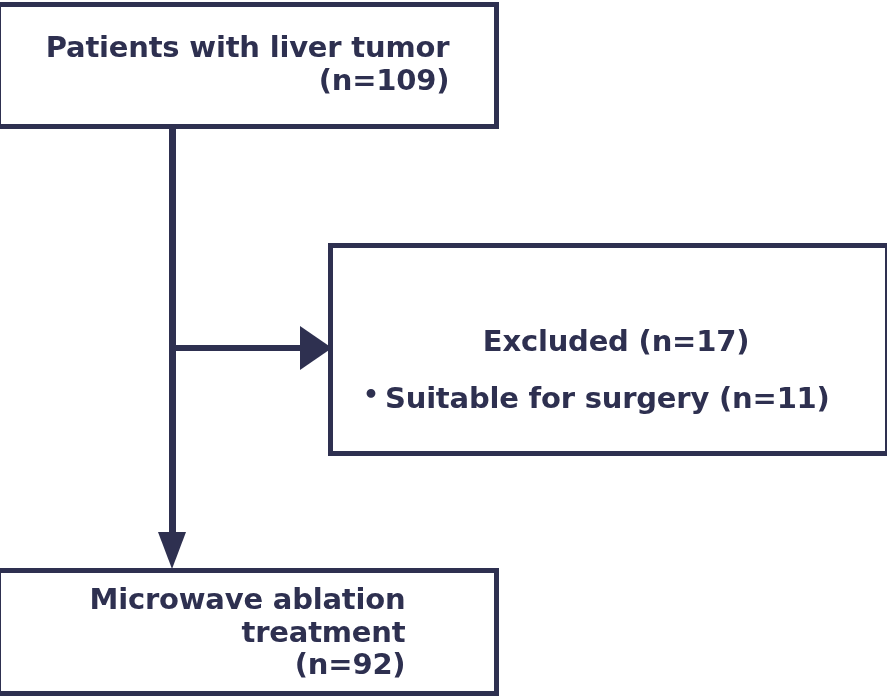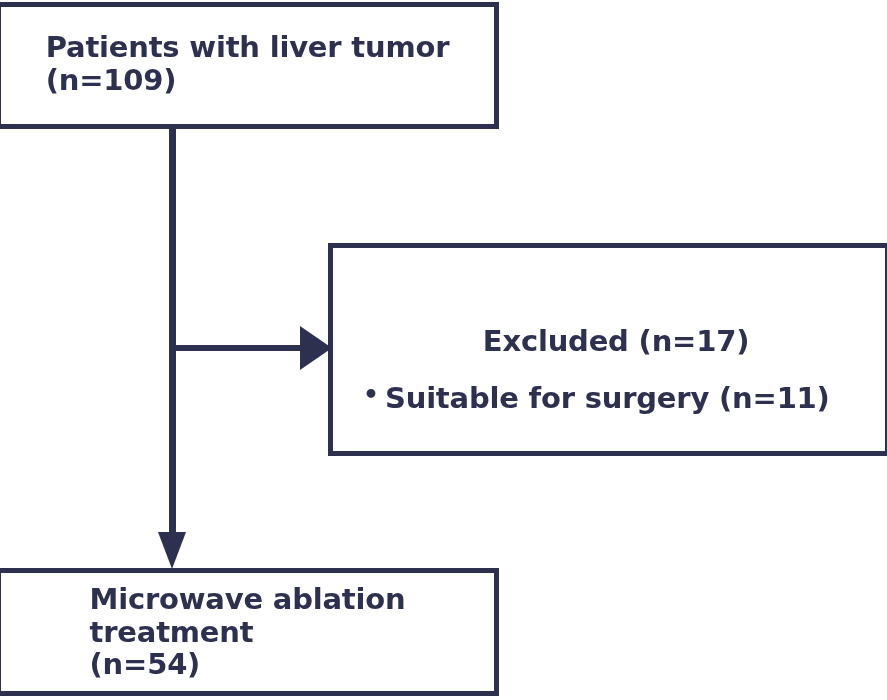--- a/index.html
+++ b/index.html
@@ -23,21 +23,21 @@
     box-sizing: border-box;
     background: #ffffff;
     border: 5px solid #2e3050;
     display: flex;
     align-items: center;
     justify-content: center;
   }
   .node-text {
     color: #2e3050;
     font-weight: bold;
-    text-align: left;
+    text-align: right;
     line-height: 1.12;
     letter-spacing: -0.2px;
     white-space: pre-line;
   }
 
   
   #node-enrolled {
     left: -4px;
     top: 2px;
     width: 503px;
@@ -157,16 +157,16 @@
       <div class="excluded-heading">Excluded (n=17)</div>
       <ul class="excluded-list">
         <li>Suitable for surgery (n=11)</li>
       </ul>
     </div>
   </div>
 
   <div class="node" id="node-treatment">
     <div class="node-text">Microwave ablation
 treatment
-(n=54)</div>
+(n=92)</div>
   </div>
 
 </div>
 
 </body></html>

